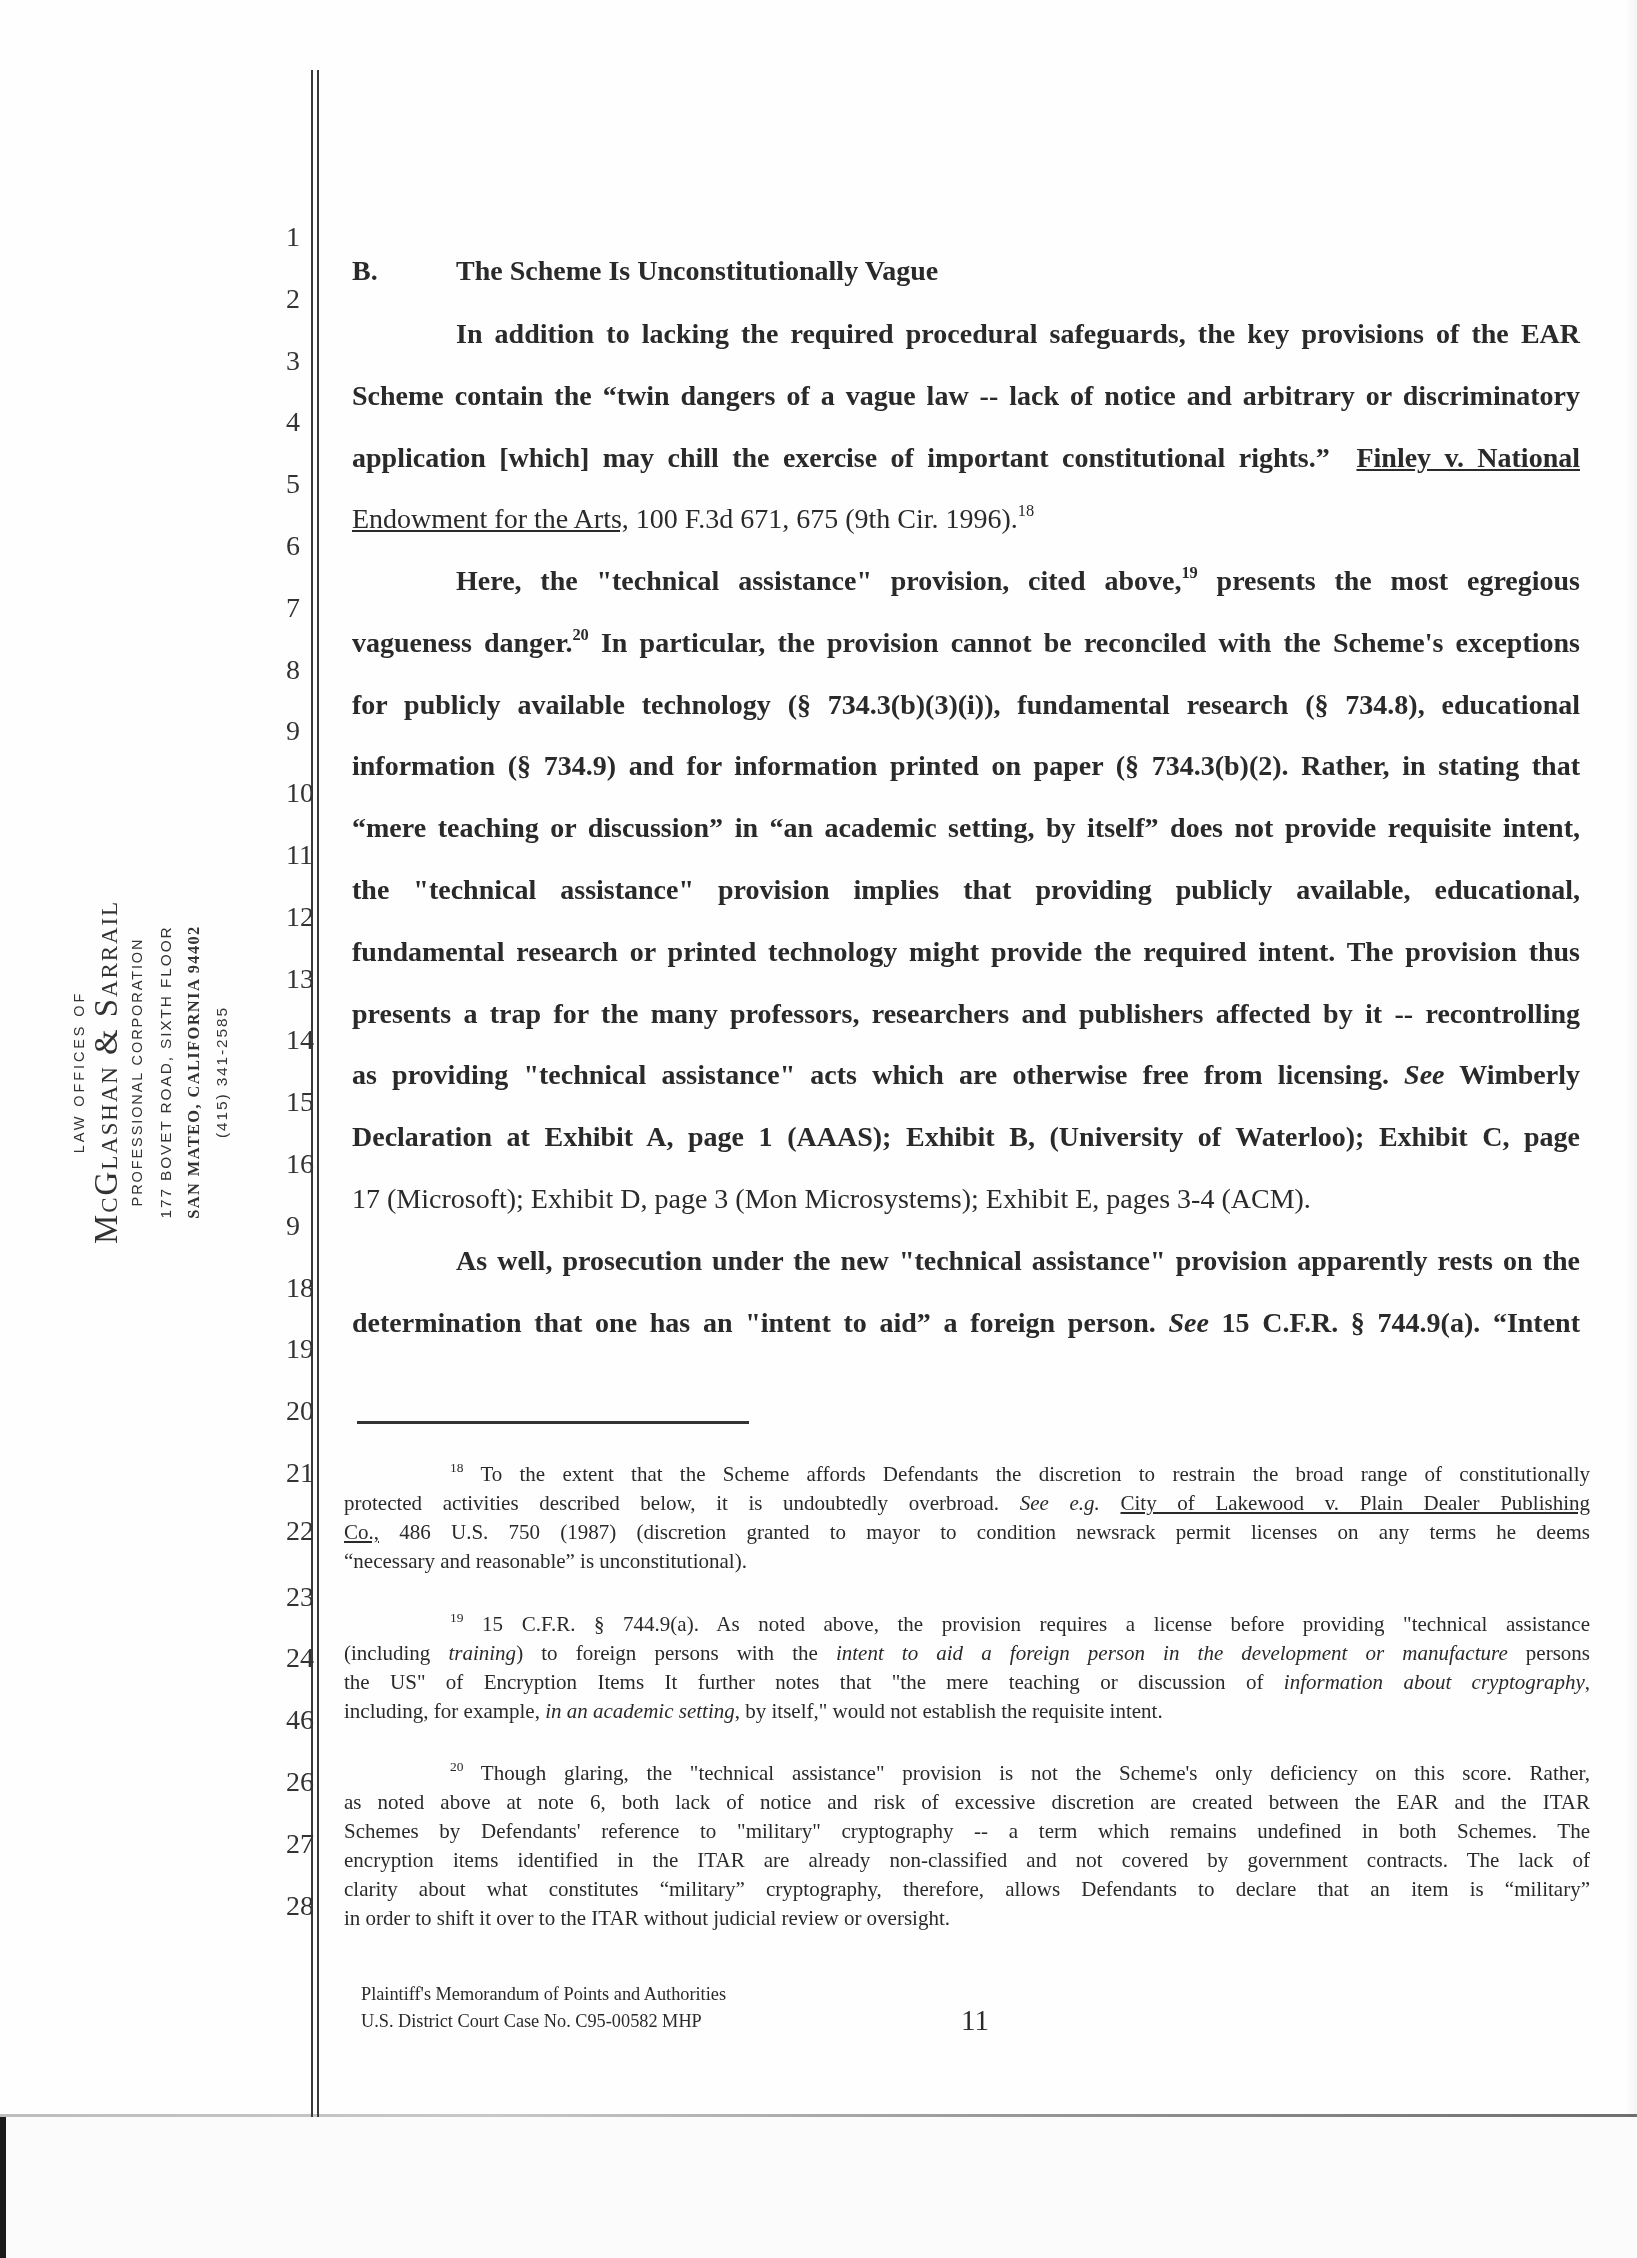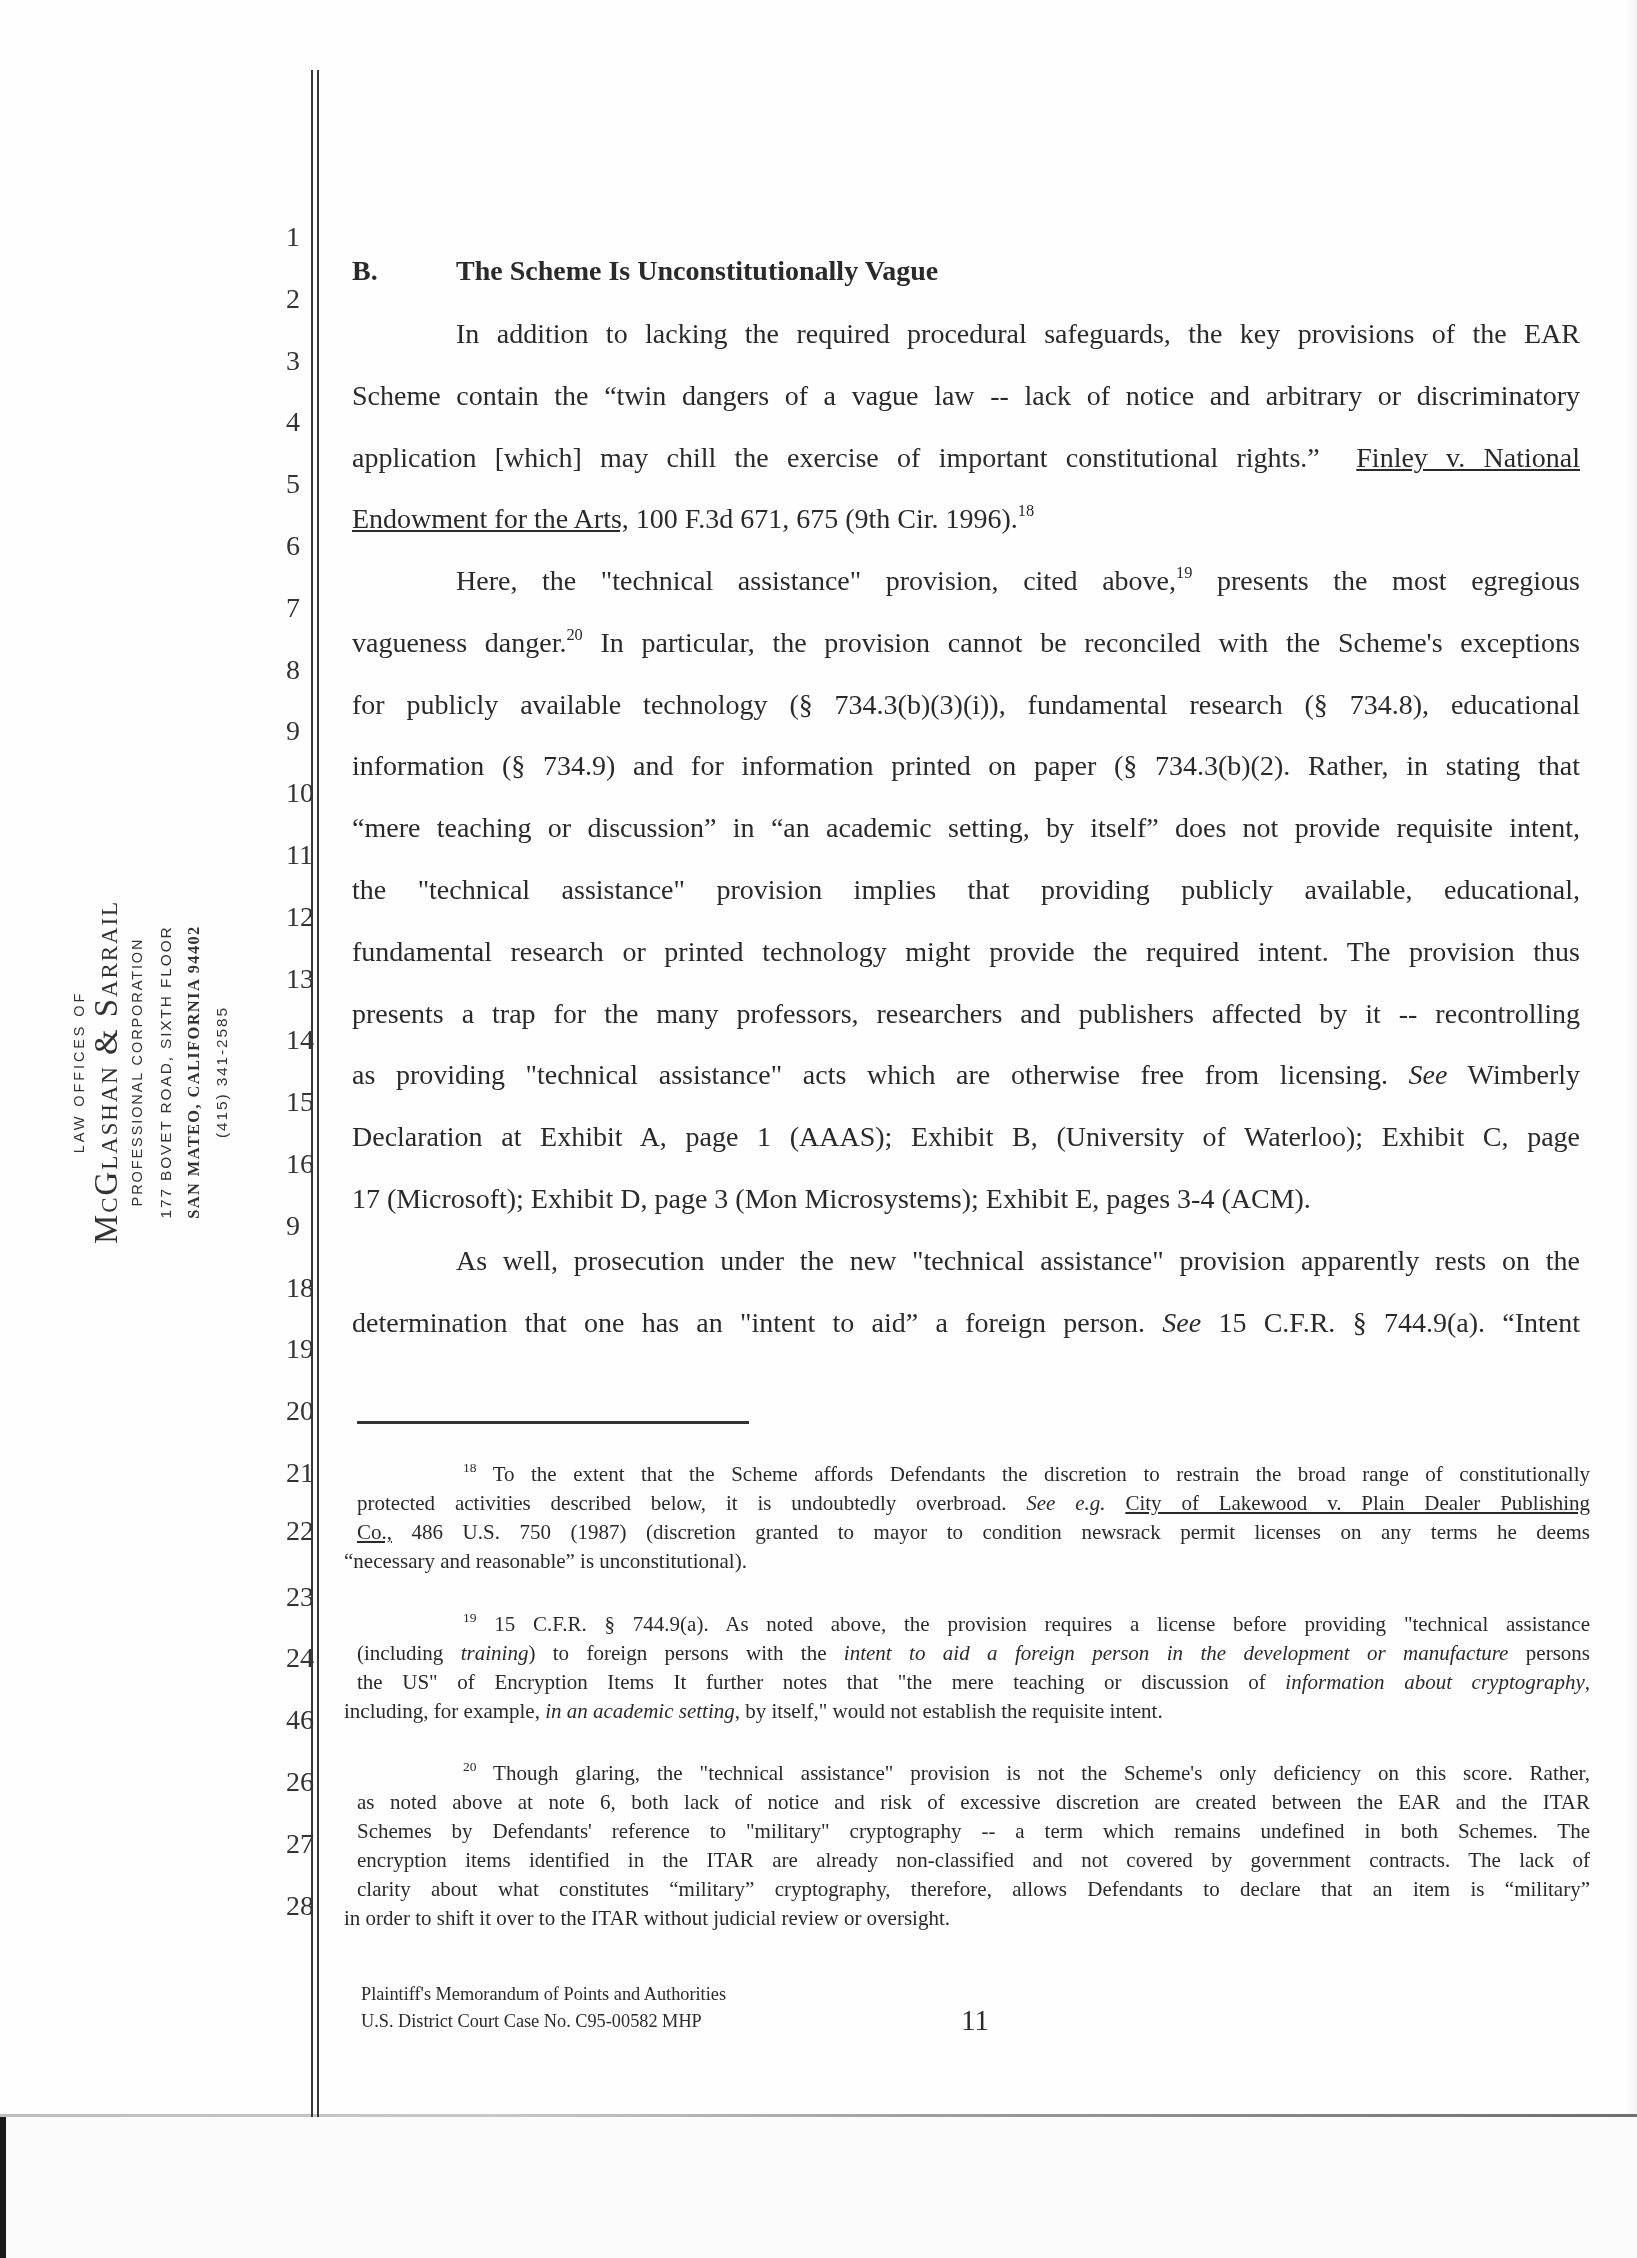--- a/index.html
+++ b/index.html
@@ -45,36 +45,36 @@
   .lh-corp { left: 79px; font-family: "Liberation Sans", sans-serif; font-size: 14.5px; letter-spacing: 1.9px; }
   .lh-addr { left: 108px; font-family: "Liberation Sans", sans-serif; font-size: 15.4px; letter-spacing: 1.9px; }
   .lh-city { left: 136px; font-family: "Liberation Serif", serif; font-size: 16.4px; letter-spacing: 1.4px; font-weight: bold; }
   .lh-phone { left: 164px; font-family: "Liberation Sans", sans-serif; font-size: 15.4px; letter-spacing: 1.9px; }
 
   
   .body-line {
     position: absolute; left: 352px; width: 1228px;
     font-size: 28px; line-height: 35px; white-space: nowrap; color: #2a2a2a; margin-top: 34px;
   }
-  .body-line.justify { text-align: justify; text-align-last: justify; white-space: normal; }
+  .body-line.justify { text-align: justify; text-align-last: justify; white-space: normal; font-weight: bold; }
   .indent { padding-left: 104px; box-sizing: border-box; }
   .heading { font-weight: bold; font-size: 28px; }
   .heading .letter { display: inline-block; width: 104px; }
   .u { text-decoration: underline; }
   .i { font-style: italic; }
   sup { font-size: 16.4px; vertical-align: 11.6px; line-height: 0; }
 
   .fn-rule { position: absolute; left: 357px; top: 1421px; width: 392px; height: 2.9px; background: #333; }
 
   .fn {
     position: absolute; left: 344px; width: 1246px;
     font-size: 21px; line-height: 29px; color: #2a2a2a;
   }
   .fn-line { white-space: nowrap; height: 29px; }
-  .fn-line.justify { text-align: justify; text-align-last: justify; white-space: normal; margin-left: 13px; }
+  .fn-line.justify { text-align: justify; text-align-last: justify; white-space: normal; }
   .fn-first { padding-left: 106px; box-sizing: border-box; }
   .fn sup { font-size: 13.5px; vertical-align: 8.7px; }
 
   .footer { position: absolute; left: 361px; top: 1981px; font-size: 18.3px; line-height: 27px; color: #2a2a2a; }
   .page-number { position: absolute; left: 961px; top: 2004px; font-size: 29px; color: #2a2a2a; }
 </style>
 </head>
 <body>
 
 <div class="page"></div>

